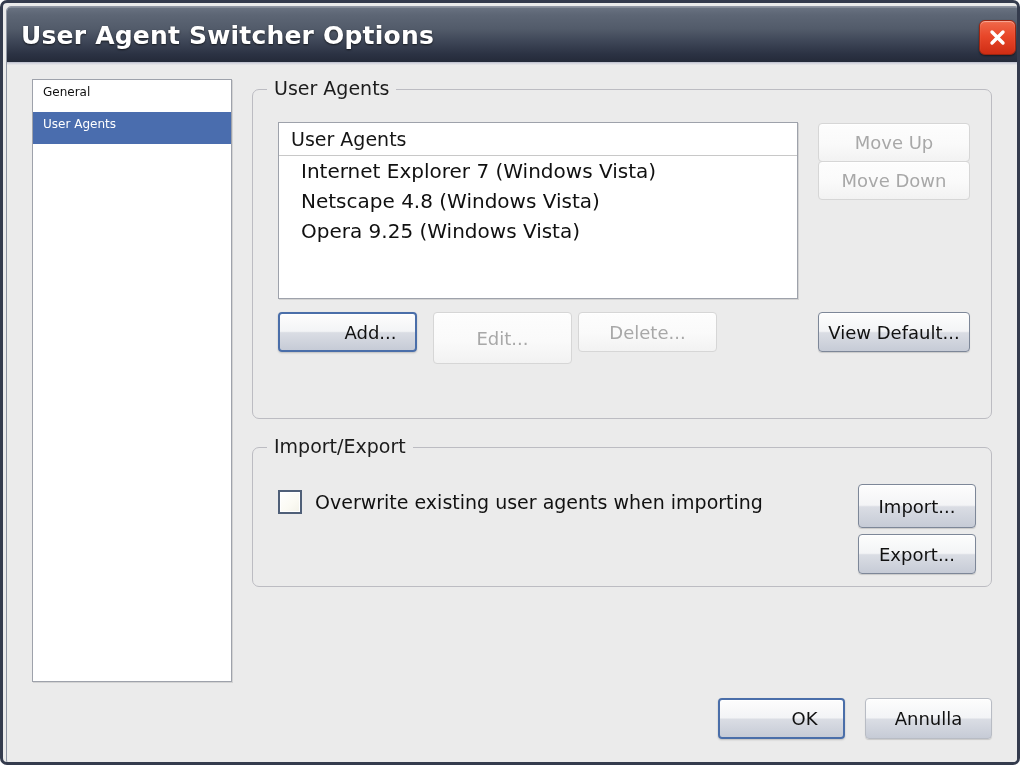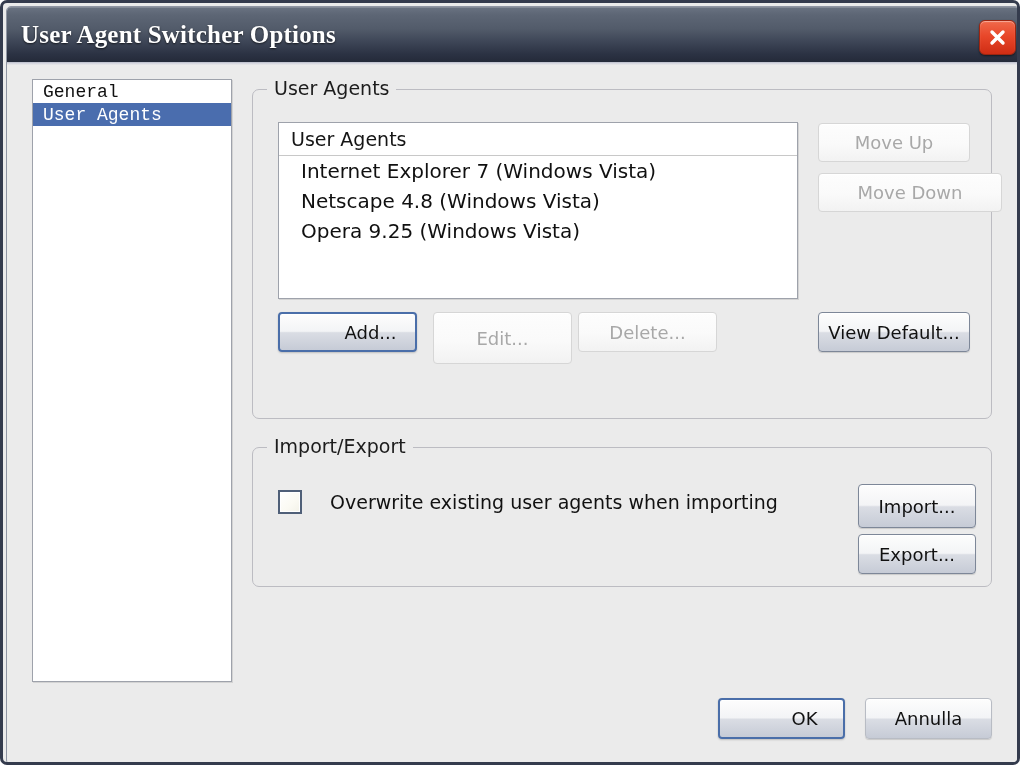--- a/index.html
+++ b/index.html
@@ -40,21 +40,20 @@
   #titlebar {
     position: absolute;
     left: 4px; top: 4px;
     width: 1012px;
     height: 55px;
     border-radius: 4px 4px 0 0;
     background: linear-gradient(to bottom,
         #6a7382 0%, #5d6675 14%, #525b6a 40%,
         #3b4354 66%, #2b3243 86%, #242a39 100%);
     box-shadow: inset 0 1px 0 rgba(255,255,255,0.18);
-    font-family: Liberation Serif, serif;
   }
   #title-text {
     position: absolute;
     left: 14px;
     top: 14px;
     font-size: 25px;
     font-weight: bold;
     color: #ffffff;
     letter-spacing: 0.2px;
     text-shadow: 0 1px 2px rgba(0,0,0,0.65);
@@ -101,28 +100,27 @@
     top: 14px;
     width: 200px;
     height: 603px;
     background: #ffffff;
     border: 1px solid #9ea2ab;
     box-shadow: 1px 1px 0 rgba(0,0,0,0.10);
     box-sizing: border-box;
     overflow: hidden;
   }
   .side-item {
-    height: 23px;
+    height: 32px;
     line-height: 25px;
     padding-left: 10px;
-    font-size: 18px;
+    font-size: 12px;
     color: #101010;
     white-space: nowrap;
     cursor: default;
-    font-family: Liberation Mono, monospace;
   }
   .side-item.selected {
     background: #4a6dae;
     color: #ffffff;
   }
 
   
   .groupbox {
     position: absolute;
     box-sizing: border-box;
@@ -201,21 +199,21 @@
   }
   .btn.disabled {
     background: linear-gradient(to bottom, #fdfdfd 0%, #fafafa 55%, #f2f2f2 100%);
     border: 1px solid #d6d6d6;
     color: #a8a8a8;
     box-shadow: inset 0 1px 0 rgba(255,255,255,0.9);
     cursor: default;
   }
 
   #btn-move-up   { left: 565px; top: 33px;  width: 152px; height: 39px; }
-  #btn-move-down { left: 565px; top: 83px;  width: 184px; height: 39px; }
+  #btn-move-down { left: 565px; top: 71px;  width: 152px; height: 39px; }
   #btn-add       { left: 25px;  top: 222px; width: 139px; height: 40px; }
   #btn-edit      { left: 180px; top: 222px; width: 139px; height: 52px; }
   #btn-delete    { left: 325px; top: 222px; width: 139px; height: 40px; }
   #btn-viewdef   { left: 565px; top: 222px; width: 152px; height: 40px; }
 
   
   #overwrite-row {
     position: absolute;
     left: 25px;
     top: 42px;
@@ -226,21 +224,21 @@
   #overwrite-box {
     width: 24px;
     height: 24px;
     box-sizing: border-box;
     border: 2px solid #4f5f78;
     background: linear-gradient(135deg, #ffffff 0%, #fbfaf3 60%, #f3f2e8 100%);
     box-shadow: inset 0 0 0 1px #ffffff;
     flex: none;
   }
   #overwrite-label {
-    margin-left: 28px;
+    margin-left: 13px;
     font-size: 19px;
     color: #111111;
     white-space: nowrap;
   }
 
   #btn-import { left: 605px; top: 36px; width: 118px; height: 44px; }
   #btn-export { left: 605px; top: 86px; width: 118px; height: 40px; }
 
   
   #btn-ok {

